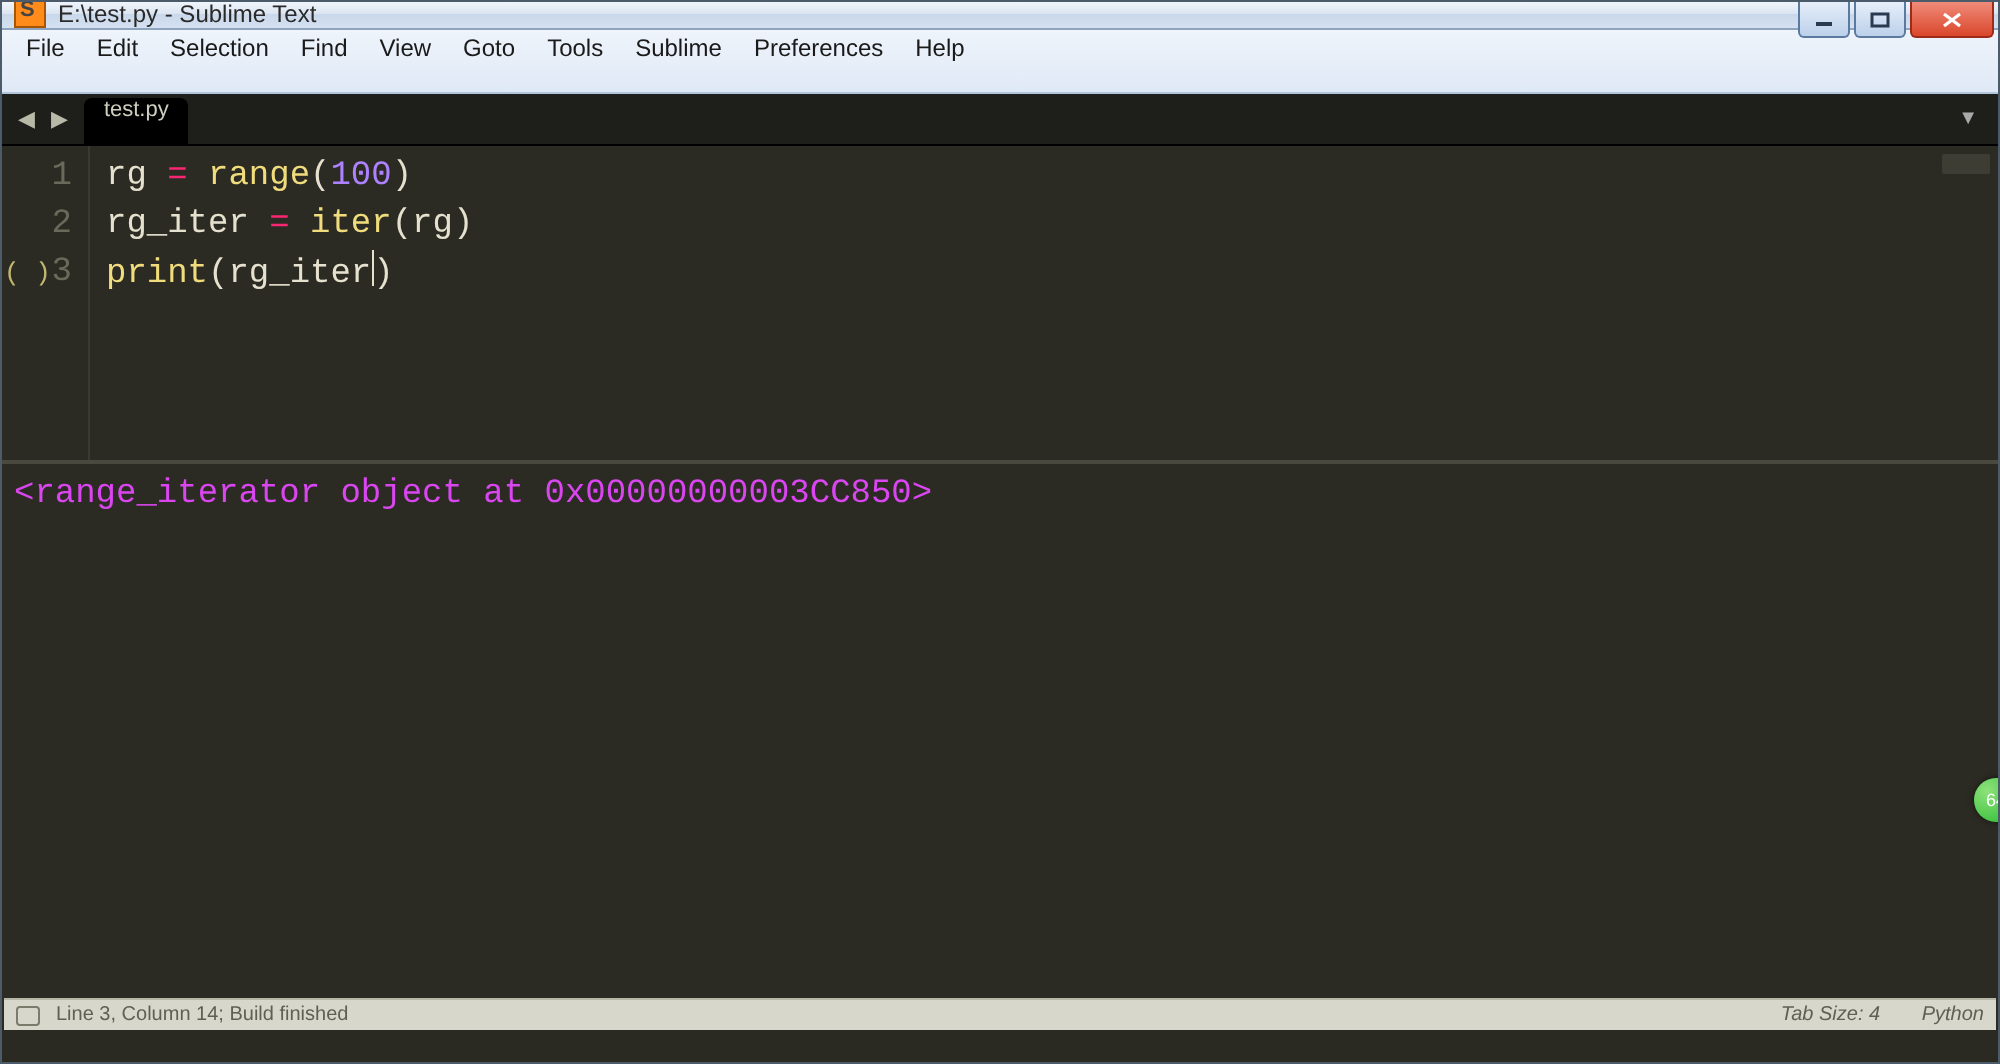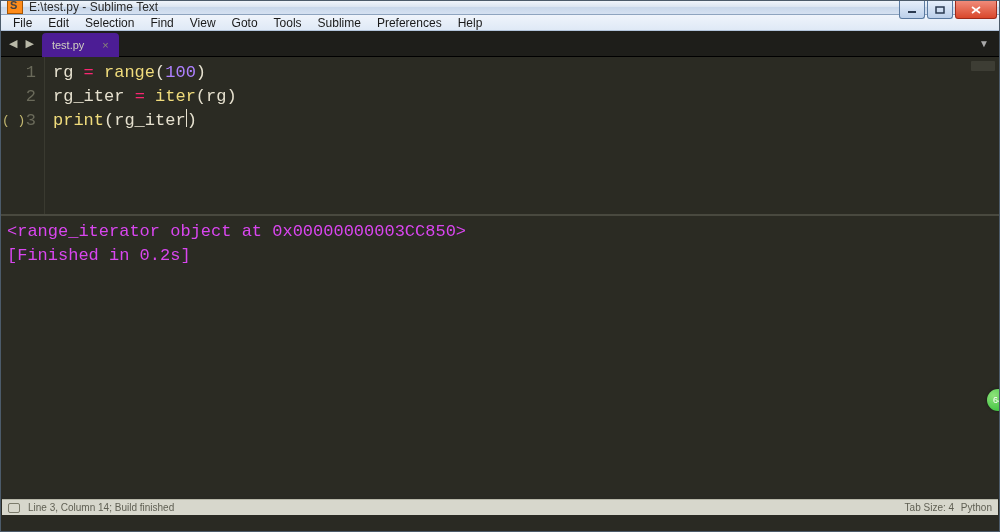--- a/index.html
+++ b/index.html
@@ -65,25 +65,24 @@
   }
   .win-btn.close {
     width: 42px;
     background: linear-gradient(to bottom, #f08b7a, #d9472b);
     color: #fff;
     border-color: #9e2a1a;
   }
   .win-btn svg { display: block; }
   
   .menubar {
-    height: 16px;
+    height: 32px;
     background: linear-gradient(to bottom, #eff4fb, #dfe9f6);
     border-bottom: 1px solid #b2c4db;
     display: flex;
-    align-items: center;
     padding-left: 4px;
   }
   .menu-item {
     padding: 2px 8px;
     color: #1a1a1a;
     cursor: default;
     font-size: 12px;
   }
   
   .toolbar {
@@ -100,30 +99,31 @@
     padding: 0 8px;
     gap: 8px;
   }
   .nav-arrows span {
     color: #b9b9a8;
     font-size: 11px;
     cursor: pointer;
   }
   .tab {
     height: 24px;
-    background: #4c1d95;
+    background: #000000;
     border-radius: 4px 4px 0 0;
     display: flex;
     align-items: center;
     padding: 0 10px;
     margin-top: 2px;
     color: #cfcfc0;
     font-size: 11px;
     gap: 18px;
     position: relative;
+    flex-direction: column;
   }
   .tab .tab-close {
     color: #8a8a78;
     cursor: pointer;
   }
   .toolbar .dropdown-arrow {
     position: absolute;
     right: 10px;
     color: #aaa;
     font-size: 10px;
@@ -214,21 +214,21 @@
     font-size: 10px;
     padding: 0 6px;
   }
   .status-icon {
     width: 12px; height: 10px;
     border: 1.5px solid #7b7b6c;
     border-radius: 2px;
     margin-right: 8px;
   }
   .statusbar .spacer { flex: 1; }
-  .statusbar .status-right > span { margin-left: 4px; }
+  .statusbar .status-right > span { margin-left: 18px; font-style: italic; }
   
   .edge-badge {
     position: absolute;
     right: -10px;
     top: 388px;
     width: 22px;
     height: 22px;
     border-radius: 50%;
     background: radial-gradient(circle at 30% 30%, #8ee27a, #27b930);
     box-shadow: 0 0 3px rgba(0,0,0,.5);
@@ -294,21 +294,21 @@
   <div class="gutter">
     <span class="bracket-marker">( )</span>
     <div class="ln">1</div>
     <div class="ln">2</div>
     <div class="ln">3</div>
   </div>
   <div class="code"><div><span class="tok-name">rg </span><span class="tok-op">=</span><span class="tok-name"> </span><span class="tok-kw">range</span><span class="tok-punc">(</span><span class="tok-num">100</span><span class="tok-punc">)</span></div><div><span class="tok-name">rg_iter </span><span class="tok-op">=</span><span class="tok-name"> </span><span class="tok-kw">iter</span><span class="tok-punc">(rg)</span></div><div><span class="tok-kw">print</span><span class="tok-punc">(rg_iter</span><span class="cursor"></span><span class="tok-punc">)</span></div></div>
   <div class="minimap-marker"></div>
 </div>
 
-<div class="console"><div>&lt;range_iterator object at 0x00000000003CC850&gt;</div><div>[Finished in 0.2s]</div></div>
+<div class="console"><div>&lt;range_iterator object at 0x00000000003CC850&gt;</div></div>
 
 <div class="edge-badge">
   <span>64</span>
 </div>
 
 <div class="statusbar">
   <div class="status-icon"></div>
   <span>Line 3, Column 14; Build finished</span>
   <span class="spacer"></span>
   <span class="status-right">

